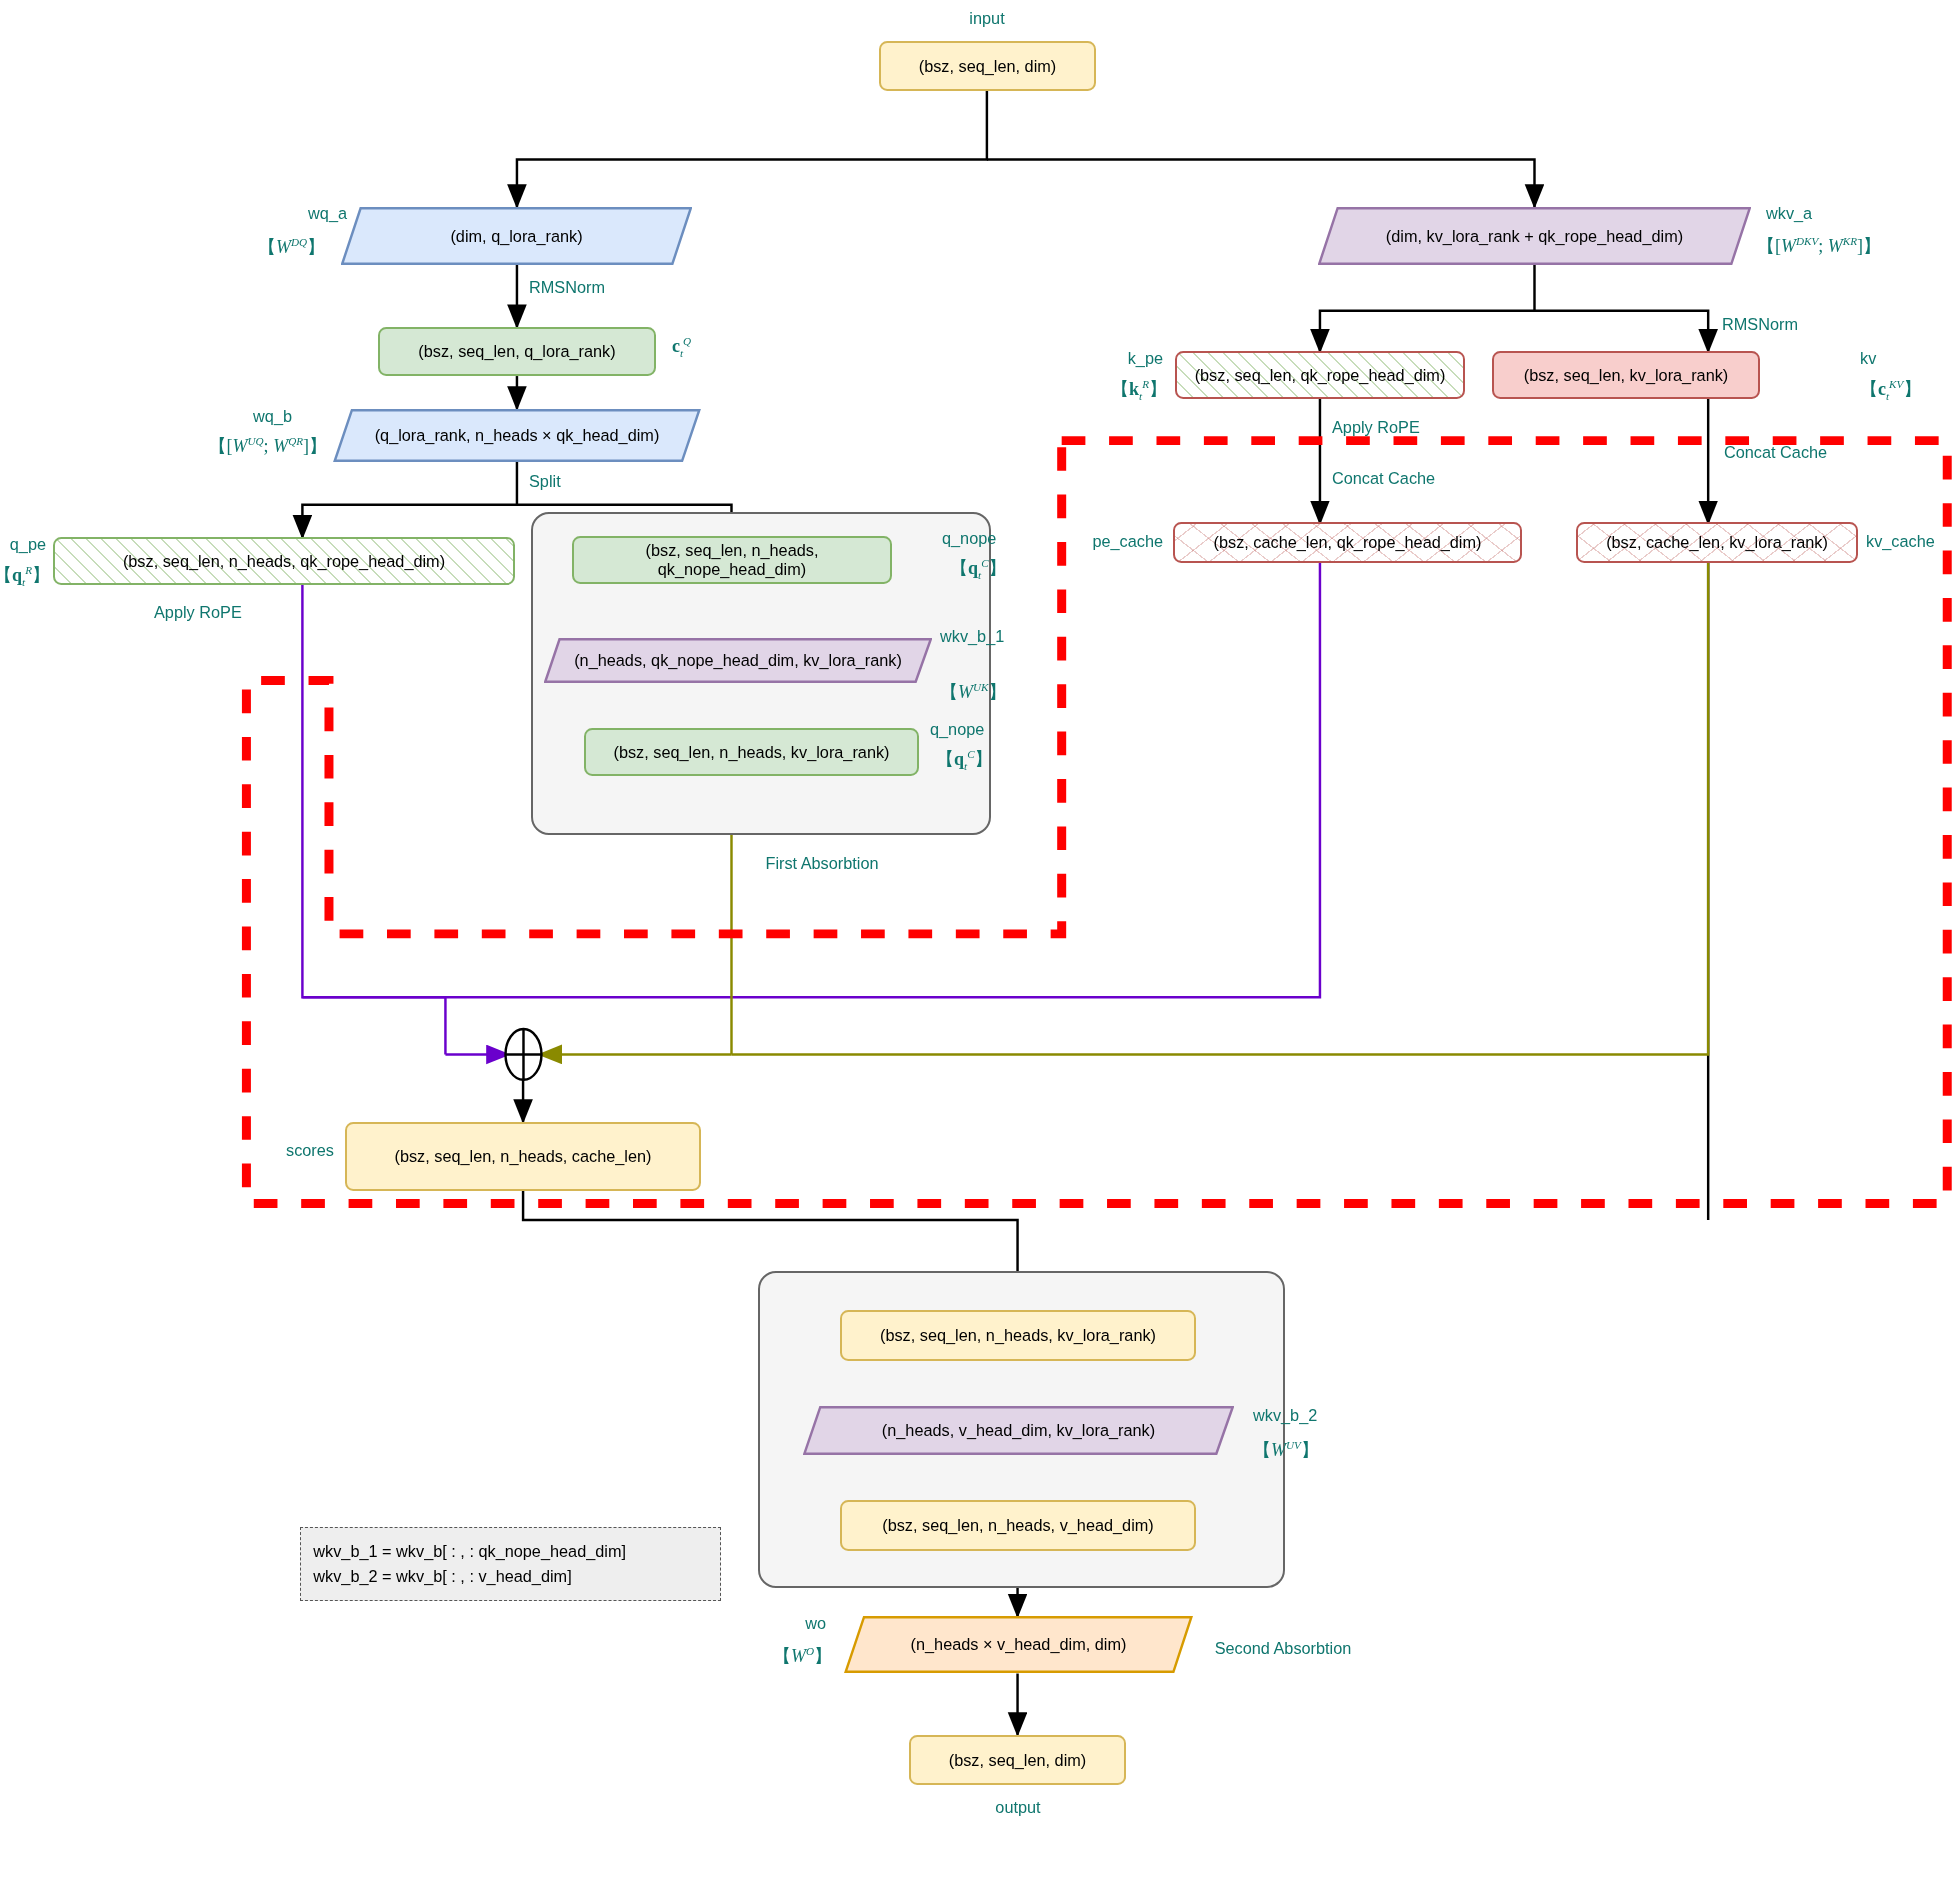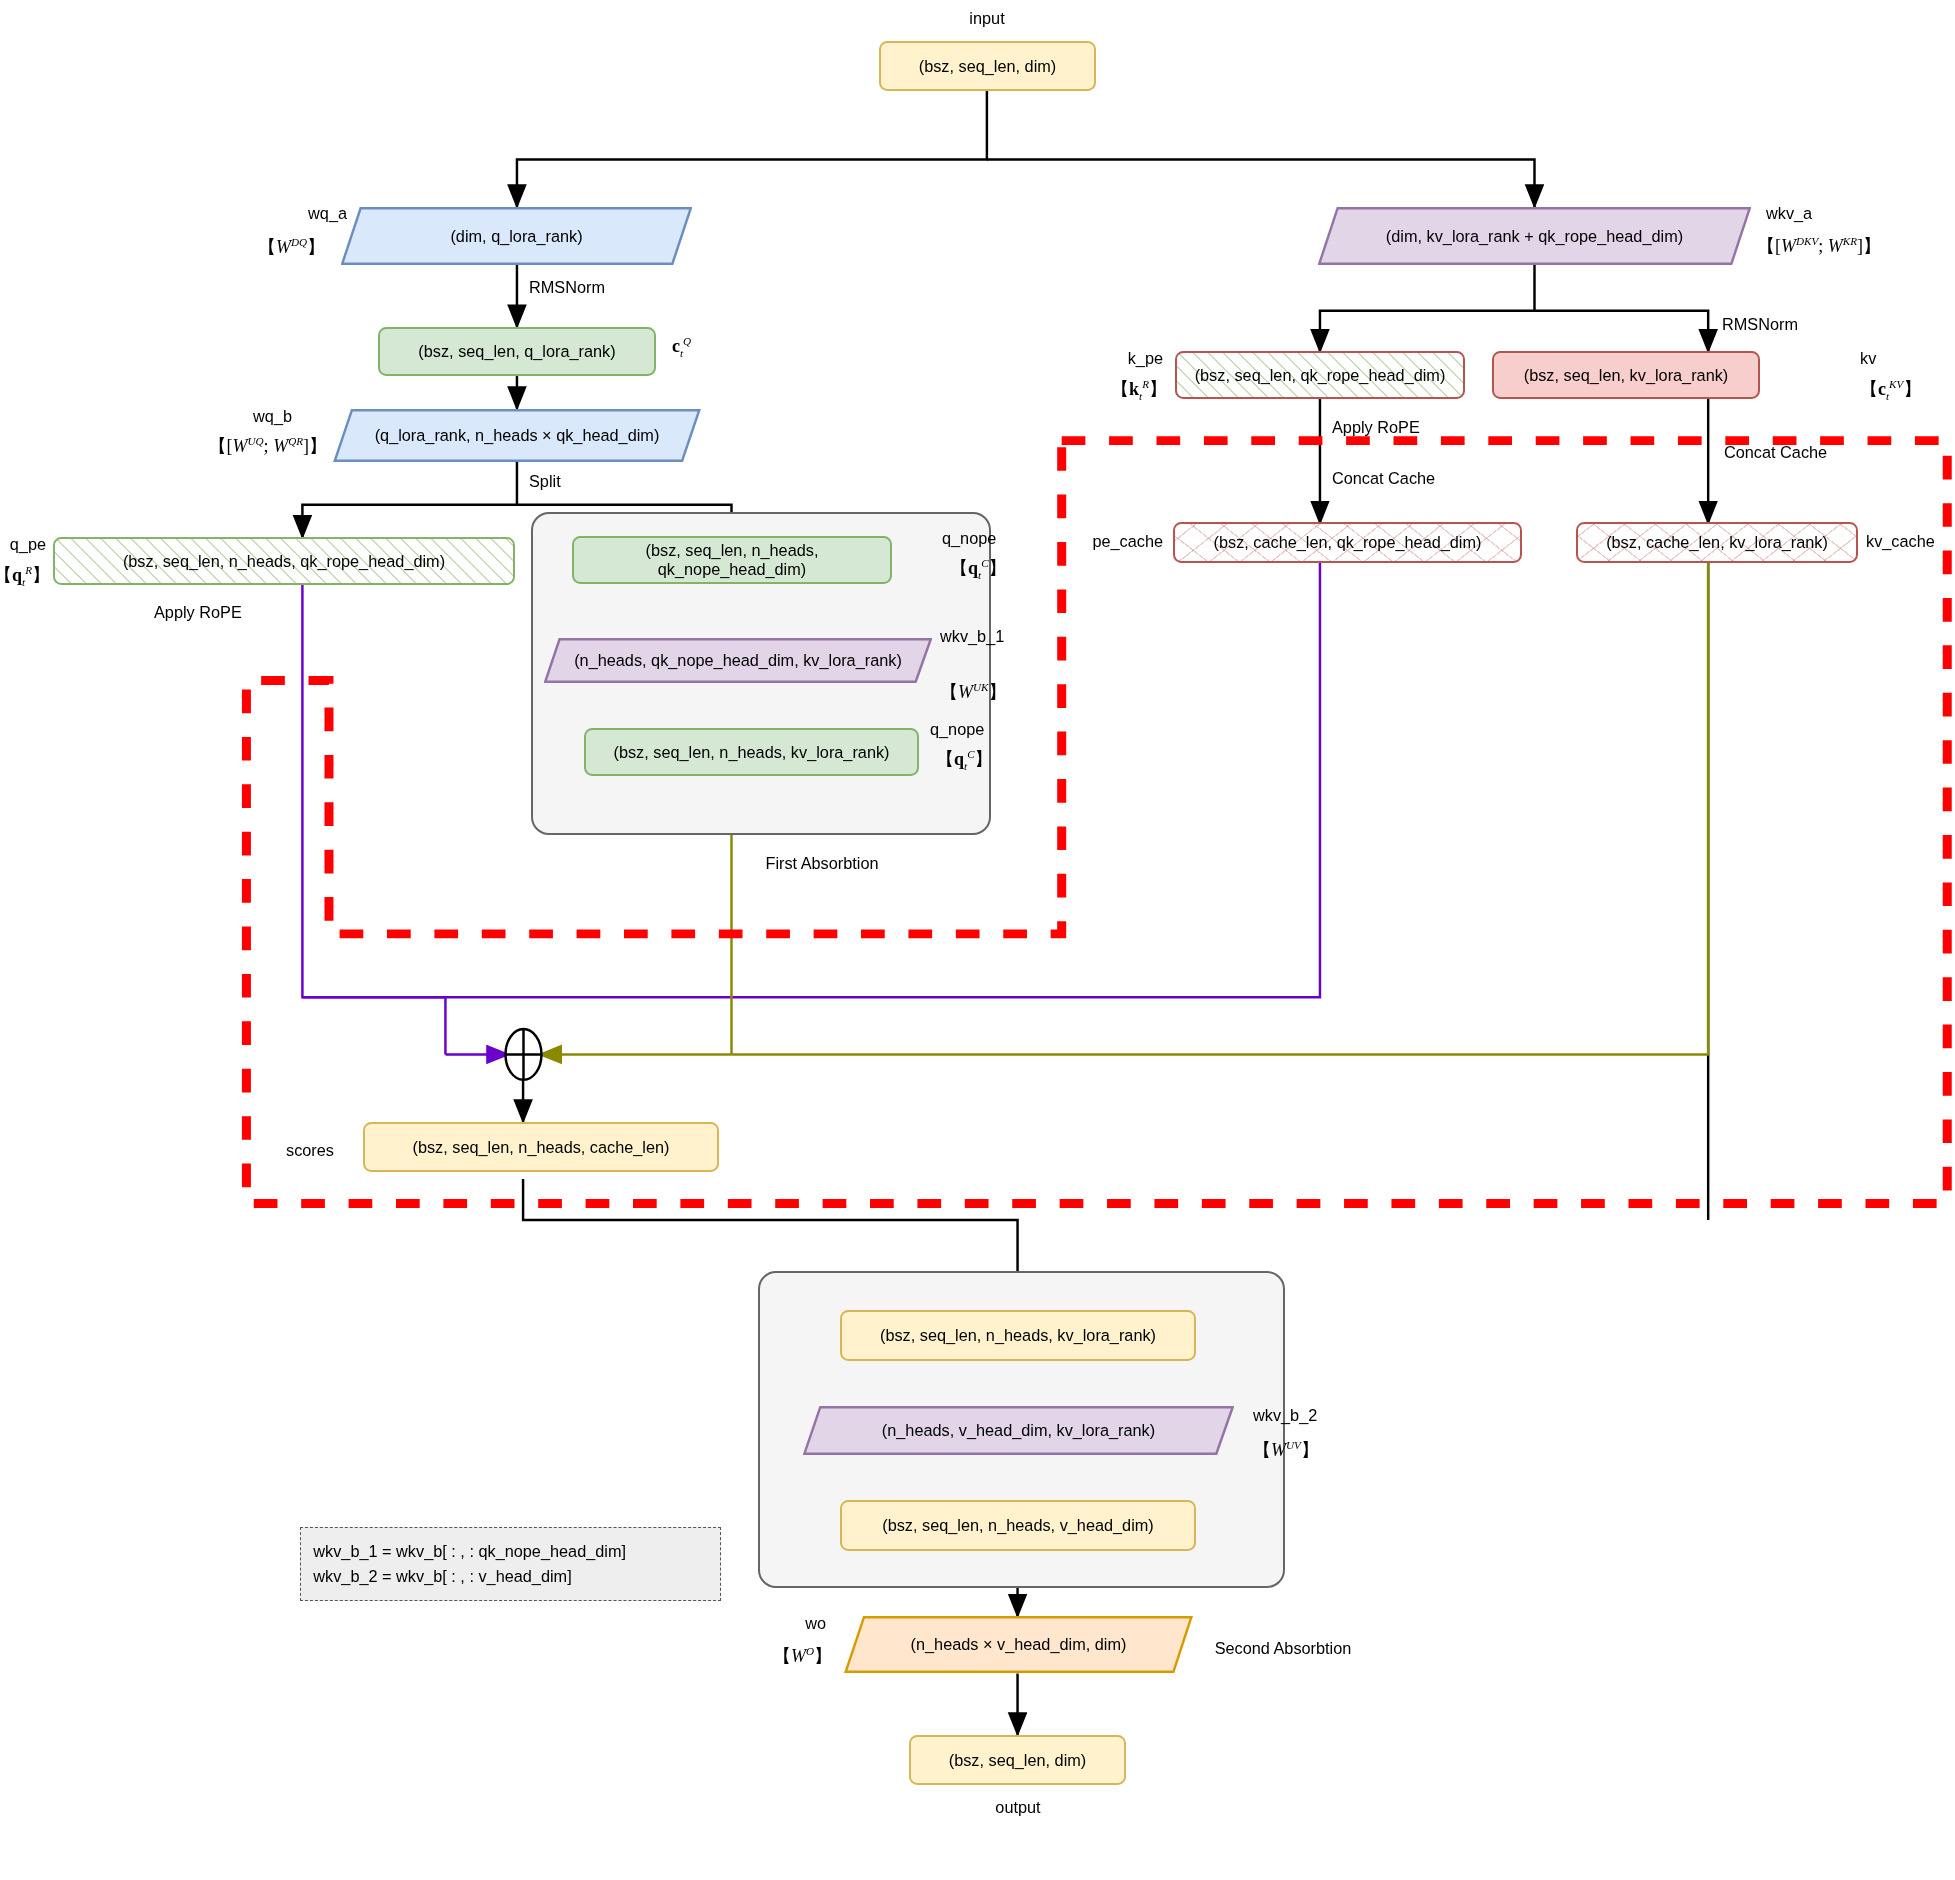--- a/index.html
+++ b/index.html
@@ -35,21 +35,21 @@
   }
 
   
   .group{position:absolute;background:#f5f5f5;border:2px solid #666666;border-radius:18px;box-sizing:border-box;}
 
   
   .legend{position:absolute;background:#eeeeee;border:1.6px dashed #555;box-sizing:border-box;
           padding:10.6px 12.3px;font-size:16.3px;line-height:1.55;color:#000;}
 
   
-  .lbl{position:absolute;font-size:16.3px;color:#000000;white-space:nowrap;}
+  .lbl{position:absolute;font-size:16.3px;color:#0f766e;white-space:nowrap;}
   .lbl.ctr{transform:translateX(-50%);}
   .lbl.rgt{transform:translateX(-100%);}
   .mth{font-family:"Liberation Serif", serif;font-size:18px;white-space:nowrap;}
   .mth b{font-family:"Liberation Serif", serif;}
   .mth i{font-style:italic;}
   sup{font-size:0.62em;vertical-align:super;font-style:italic;}
   sub{font-size:0.62em;vertical-align:sub;font-style:italic;}
 
   
   #wires{position:absolute;left:0;top:0;width:1955px;height:1880px;pointer-events:none;}
@@ -245,21 +245,21 @@
   <div class="node rbox c-pink hatch-cross" style="left:1173px;top:522px;width:349px;height:41px;">
     <span>(bsz, cache_len, qk_rope_head_dim)</span>
   </div>
   <div class="lbl rgt" style="left:1163px;top:532px;">pe_cache</div>
 
   <div class="node rbox c-pink hatch-cross" style="left:1576px;top:522px;width:282px;height:41px;">
     <span>(bsz, cache_len, kv_lora_rank)</span>
   </div>
   <div class="lbl" style="left:1866px;top:532px;">kv_cache</div>
 
-  <div class="node rbox c-yellow" style="left:363px;top:1122px;width:356px;height:50px;">
+  <div class="node rbox c-yellow" style="left:345px;top:1122px;width:356px;height:69px;">
     <span>(bsz, seq_len, n_heads, cache_len)</span>
   </div>
   <div class="lbl rgt" style="left:334px;top:1141px;">scores</div>
 
   <div class="node rbox c-yellow" style="left:840px;top:1310px;width:356px;height:51px;">
     <span>(bsz, seq_len, n_heads, kv_lora_rank)</span>
   </div>
 
   <div class="trap" style="left:803px;top:1406px;width:431px;height:49px;">
     <svg width="431" height="49" viewBox="0 0 1055 120">

